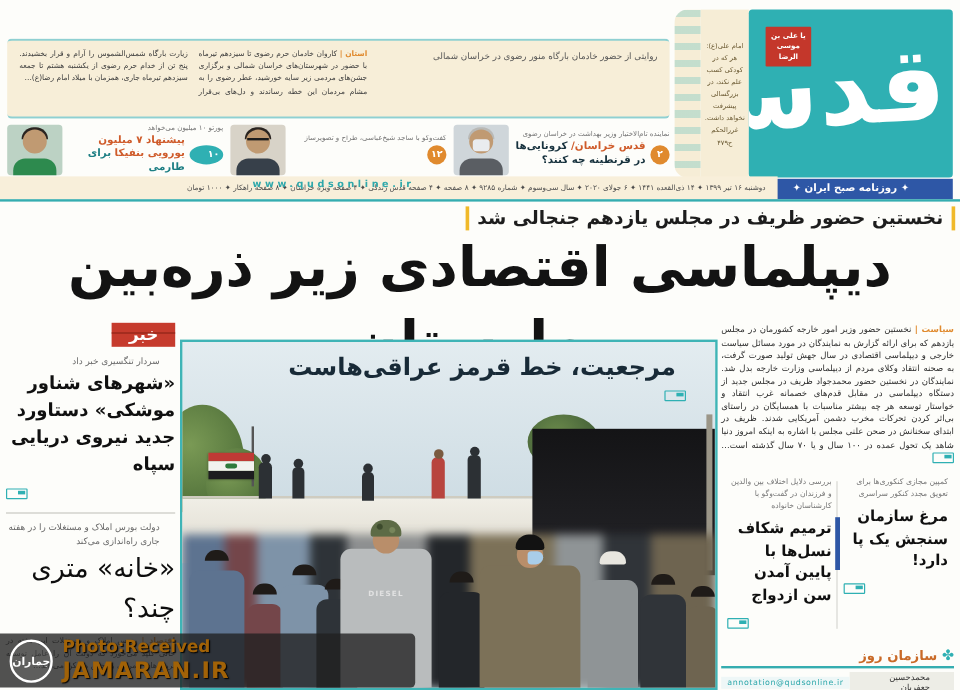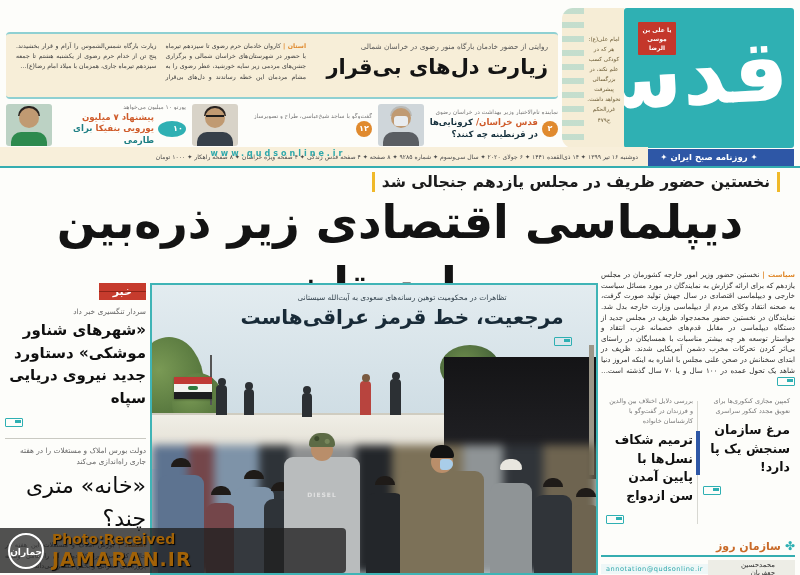--- a/index.html
+++ b/index.html
@@ -43,28 +43,28 @@
   .ph-body{position:absolute;left:50%;bottom:-4px;width:36px;height:18px;margin-left:-18px;border-radius:10px 10px 0 0;}
   .ph-glasses{position:absolute;left:50%;top:11px;width:18px;height:4px;margin-left:-9px;border-top:2px solid #1c1c1c;}
   .ph-mask{position:absolute;left:50%;top:12px;width:14px;height:10px;margin-left:-7px;border-radius:3px;background:#e9ecef;}
 
   
   .datebar{left:0;top:147px;width:648px;height:19px;background:#f8efda;color:#4a4a4a;font-size:6.1px;line-height:19px;padding:0 10px;box-sizing:border-box;white-space:nowrap;overflow:hidden;}
   .teal-rule{left:0;top:166px;width:800px;height:2px;background:#35adb0;}
   .site-url{left:178px;top:149px;width:200px;text-align:center;color:#2fa8ab;font-size:8px;letter-spacing:3px;direction:ltr;font-weight:bold;}
 
   
-  .lead-kicker{right:20px;top:172px;font-size:15.5px;font-weight:bold;color:#1d1d1d;border-right:3px solid #f0b929;border-left:3px solid #f0b929;padding:1px 7px;}
+  .lead-kicker{right:4px;top:172px;font-size:15.5px;font-weight:bold;color:#1d1d1d;border-right:3px solid #f0b929;border-left:3px solid #f0b929;padding:1px 7px;}
   .main-headline{left:4px;top:191px;width:792px;text-align:center;font-size:46px;font-weight:bold;color:#131313;line-height:1.35;letter-spacing:-1px;}
 
   
   .leftcol{left:5px;top:268px;width:141px;height:307px;}
-  .red-tag{display:inline-block;background:#c63b2d;color:#fff;font-size:11px;font-weight:bold;padding:2px 14px;letter-spacing:4px;position:relative;margin-top:15px;}
+  .red-tag{display:inline-block;background:#c63b2d;color:#fff;font-size:14px;font-weight:bold;padding:2px 14px;letter-spacing:4px;position:relative;}
   .red-tag::after{content:"";position:absolute;left:0;right:0;top:8px;height:1px;background:#8f2418;}
-  .small-kicker{font-size:7.4px;color:#666;line-height:1.5;margin:6px 0 2px 0;text-align:right;}
+  .small-kicker{font-size:7.4px;color:#666;line-height:1.5;margin:6px 13px 2px 0;text-align:right;}
   .left-title1{font-size:15px;font-weight:bold;color:#101010;line-height:1.5;text-align:right;}
   .hair-div{border-bottom:1px solid #c9c9c2;margin:7px 0 5px 0;}
   .left-title2{font-size:22px;font-weight:normal;color:#0d0d0d;line-height:1.5;text-align:right;}
   .tiny-body{font-size:6.6px;color:#3a3a3a;line-height:1.6;text-align:justify;margin-top:5px;}
 
   
   .photo{left:150px;top:283px;width:448px;height:292px;border:2px solid #3fb4b6;box-sizing:border-box;overflow:hidden;background:linear-gradient(180deg,#e3ecf0 0%,#cfdde4 45%,#c3cfd2 70%);}
   .cap-wrap{position:absolute;left:80px;top:8px;width:340px;text-align:center;z-index:6;}
   .cap-kicker{font-size:7.4px;color:#33424d;margin-bottom:3px;}
   .cap-title{font-size:20px;font-weight:bold;color:#182a37;}
@@ -130,21 +130,20 @@
     <div class="logo-box">
       <div class="logo-word">قدس</div>
       <div class="logo-badge">یا علی بن موسی الرضا</div>
     </div>
     <div class="tagline-bar">✦ روزنامه صبح ایران ✦</div>
   </div>
 
   <div class="abs topbox">
     <div class="topbox-right">
       <div class="topbox-kicker">روایتی از حضور خادمان بارگاه منور رضوی در خراسان شمالی</div>
-      <div class="topbox-headline">زیارت دل‌های بی‌قرار</div>
     </div>
     <div class="topbox-left">
       <div class="topbox-lead">
         <span class="lead-label">استان |</span>
         <span>کاروان خادمان حرم رضوی تا سیزدهم تیرماه با حضور در شهرستان‌های خراسان شمالی و برگزاری جشن‌های مردمی زیر سایه خورشید، عطر رضوی را به مشام مردمان این خطه رساندند و دل‌های بی‌قرار زیارت بارگاه شمس‌الشموس را آرام و قرار بخشیدند. پنج تن از خدام حرم رضوی از یکشنبه هشتم تا جمعه سیزدهم تیرماه جاری، همزمان با میلاد امام رضا(ع)…</span>
       </div>
     </div>
   </div>
 
   <div class="abs teaser-row">
@@ -213,21 +212,20 @@
     <div class="left-title2">«خانه» متری چند؟</div>
     <div class="tiny-body">
       <span class="lead-label">اقتصاد |</span>
       <span>بورس املاک و مستغلات این هفته در حالی کلید می‌خورد که دولت آن را عامل توسعه پروژه‌های عمرانی و بخش مسکن می‌داند…</span>
     </div>
   </div>
 
   <div class="abs photo">
 
     <div class="cap-wrap">
-      <div class="cap-kicker">تظاهرات در محکومیت توهین رسانه‌های سعودی به آیت‌الله سیستانی</div>
       <div class="cap-title">مرجعیت، خط قرمز عراقی‌هاست</div>
       <div style="text-align:right;margin-top:2px;"><span class="endmark"></span></div>
     </div>
 
     <div class="tree" style="left:-18px;top:52px;width:70px;height:95px;"></div>
     <div class="tree" style="left:20px;top:88px;width:52px;height:60px;"></div>
     <div class="tree" style="left:288px;top:60px;width:60px;height:46px;background:radial-gradient(circle at 40% 40%,#6d8c4c,#48653a 70%);"></div>
     <div class="wall"></div>
     <div class="gate"></div>
     <div class="gate-post"></div>

